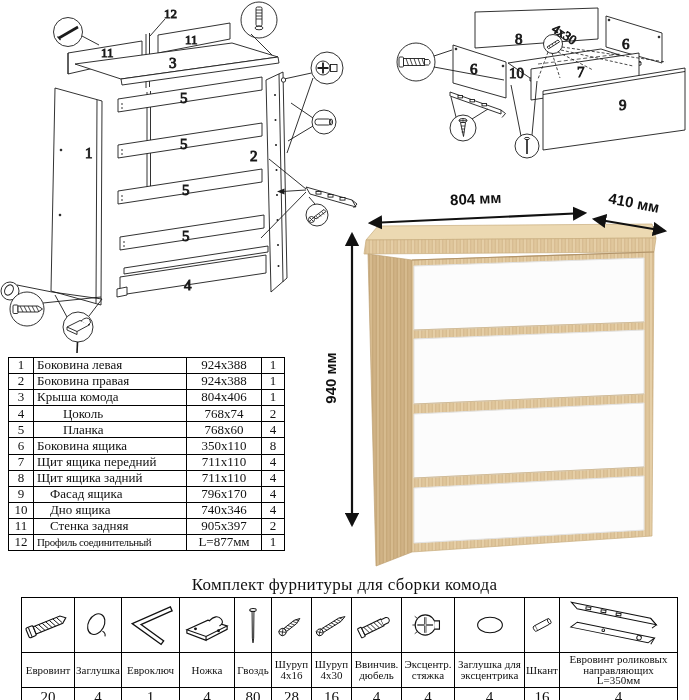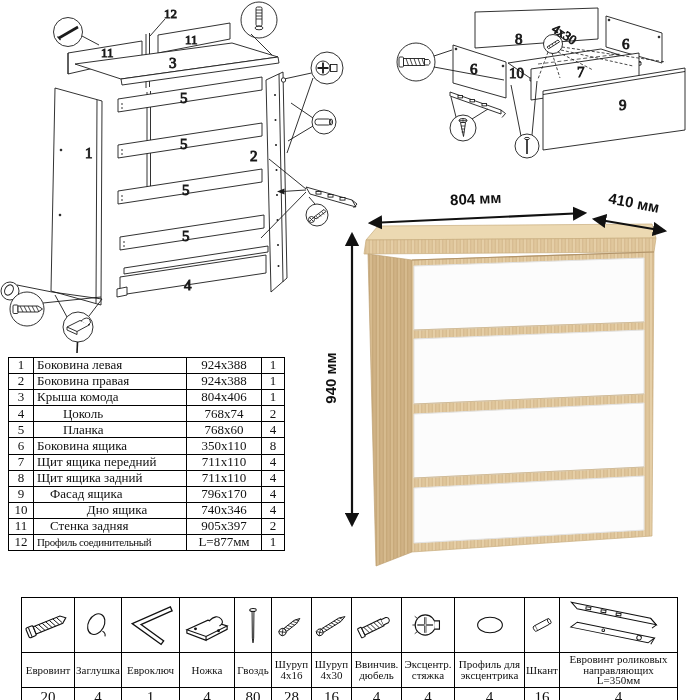--- a/index.html
+++ b/index.html
@@ -377,39 +377,40 @@
           <td class="c">4</td>
         </tr>
         <tr>
           <td class="c">9</td>
           <td style="padding-left: 16px;">Фасад ящика</td>
           <td class="c">796x170</td>
           <td class="c">4</td>
         </tr>
         <tr>
           <td class="c">10</td>
-          <td style="padding-left: 16px; text-align: center;">Дно ящика</td>
+          <td style="padding-left: 16px;">Дно ящика</td>
           <td class="c">740x346</td>
           <td class="c">4</td>
         </tr>
         <tr>
           <td class="c">11</td>
           <td style="padding-left: 16px; margin-top: 36px;">Стенка задняя</td>
           <td class="c">905x397</td>
           <td class="c">2</td>
         </tr>
         <tr>
           <td class="c">12</td>
           <td class="cond" style="padding-left: 3px;">Профиль соединительный</td>
           <td class="c">L=877мм</td>
           <td class="c">1</td>
         </tr>
       </tbody>
   </table>
 
+  <div id="hw-title">Комплект фурнитуры для сборки комода</div>
   <table id="hardware-table">
     <colgroup>
         <col style="width: 53px;">
         <col style="width: 47px;">
         <col style="width: 58px;">
         <col style="width: 55px;">
         <col style="width: 37px;">
         <col style="width: 40px;">
         <col style="width: 40px;">
         <col style="width: 50px;">
@@ -567,21 +568,21 @@
       <tr class="labels">
           <td>Евровинт</td>
           <td>Заглушка</td>
           <td>Евроключ</td>
           <td>Ножка</td>
           <td>Гвоздь</td>
           <td>Шуруп 4x16</td>
           <td>Шуруп 4x30</td>
           <td>Ввинчив. дюбель</td>
           <td>Эксцентр. стяжка</td>
-          <td>Профиль для эксцентрика</td>
+          <td>Заглушка для эксцентрика</td>
           <td>Шкант</td>
           <td>Евровинт роликовых направляющих L=350мм</td>
         </tr>
       <tr class="qty">
           <td>20</td>
           <td>4</td>
           <td>1</td>
           <td>4</td>
           <td>80</td>
           <td>28</td>

